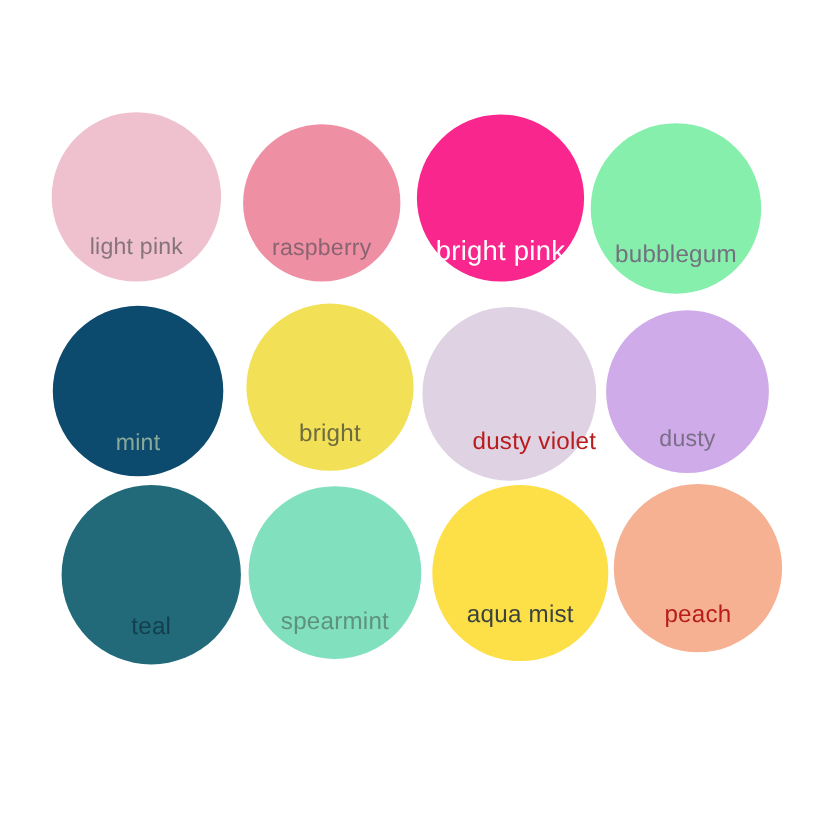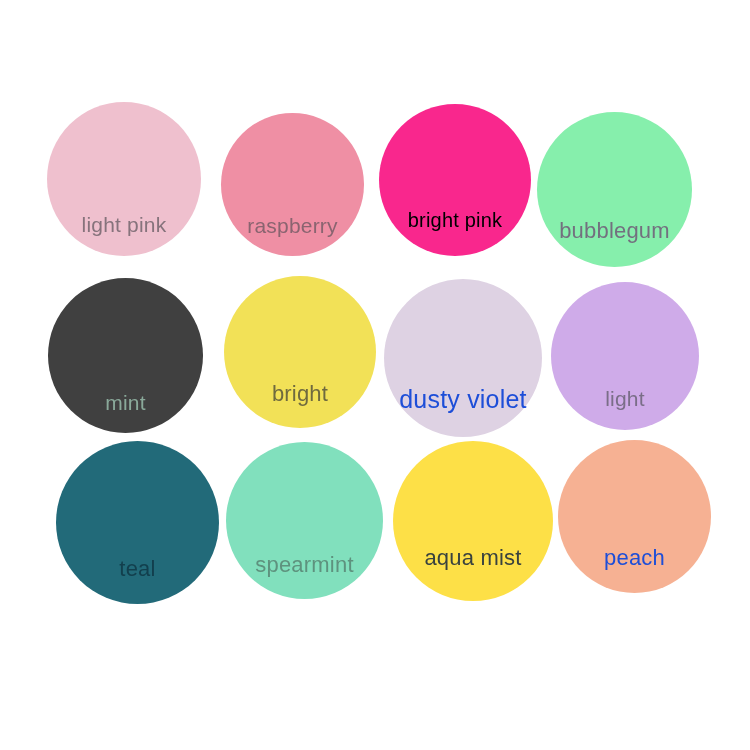--- a/index.html
+++ b/index.html
@@ -43,42 +43,42 @@
 <body>
 
 <div id="palette-board" style="width: 750px; height: 750px; background: rgb(255, 255, 255);">
     <div class="swatch" style="left: 47px; top: 102px; width: 154px; height: 154px; background: rgb(239, 192, 206);">
       <span class="swatch-label" style="bottom: 21px; font-size: 21px; color: rgb(134, 115, 124);">light pink</span>
     </div>
     <div class="swatch" style="left: 221px; top: 113px; width: 143px; height: 143px; background: rgb(239, 143, 164);">
       <span class="swatch-label" style="bottom: 20px; font-size: 21px; color: rgb(138, 100, 112);">raspberry</span>
     </div>
     <div class="swatch" style="left: 379px; top: 104px; width: 152px; height: 152px; background: rgb(249, 39, 141);">
-      <span class="swatch-label" style="bottom: 26px; font-size: 20px; color: #000000;">bright pink</span>
+      <span class="swatch-label" style="bottom: 15px; font-size: 25px; color: #ffffff;">bright pink</span>
     </div>
     <div class="swatch" style="left: 537px; top: 112px; width: 155px; height: 155px; background: #86efac;">
       <span class="swatch-label" style="bottom: 25px; font-size: 22px; color: rgb(115, 112, 127);">bubblegum</span>
     </div>
-    <div class="swatch" style="left: 48px; top: 278px; width: 155px; height: 155px; background: #404040;">
+    <div class="swatch" style="left: 48px; top: 278px; width: 155px; height: 155px; background: #0c4a6e;">
       <span class="swatch-label" style="bottom: 20px; font-size: 21px; color: rgb(138, 169, 154);">mint</span>
     </div>
     <div class="swatch" style="left: 224px; top: 276px; width: 152px; height: 152px; background: rgb(242, 225, 87);">
       <span class="swatch-label" style="bottom: 23px; font-size: 22px; color: rgb(111, 106, 63);">bright</span>
     </div>
     <div class="swatch" style="left: 384px; top: 279px; width: 158px; height: 158px; background: rgb(222, 210, 227);">
-      <span class="swatch-label" style="bottom: 25px; font-size: 25px; color: #1d4ed8;">dusty violet</span>
+      <span class="swatch-label" style="bottom: 25px; font-size: 22px; color: #b91c1c; text-align: right;">dusty violet</span>
     </div>
     <div class="swatch" style="left: 551px; top: 282px; width: 148px; height: 148px; background: rgb(207, 171, 233);">
-      <span class="swatch-label" style="bottom: 21px; font-size: 21px; color: rgb(122, 110, 136);">light</span>
+      <span class="swatch-label" style="bottom: 21px; font-size: 21px; color: rgb(122, 110, 136);">dusty</span>
     </div>
     <div class="swatch" style="left: 56px; top: 441px; width: 163px; height: 163px; background: rgb(34, 106, 121);">
       <span class="swatch-label" style="bottom: 24px; font-size: 22px; color: rgb(18, 63, 77); text-align: center;">teal</span>
     </div>
     <div class="swatch" style="left: 226px; top: 442px; width: 157px; height: 157px; background: rgb(129, 224, 189);">
       <span class="swatch-label" style="bottom: 23px; font-size: 22px; color: rgb(94, 146, 126); margin-top: 24px;">spearmint</span>
     </div>
     <div class="swatch" style="left: 393px; top: 441px; width: 160px; height: 160px; background: #fde047;">
       <span class="swatch-label" style="bottom: 32px; font-size: 22px; color: rgb(57, 66, 63);">aqua mist</span>
     </div>
     <div class="swatch" style="left: 558px; top: 440px; width: 153px; height: 153px; background: rgb(246, 177, 147);">
-      <span class="swatch-label" style="bottom: 24px; font-size: 22px; color: #1d4ed8;">peach</span>
+      <span class="swatch-label" style="bottom: 24px; font-size: 22px; color: #b91c1c;">peach</span>
     </div>
   </div>
 
 </body></html>

